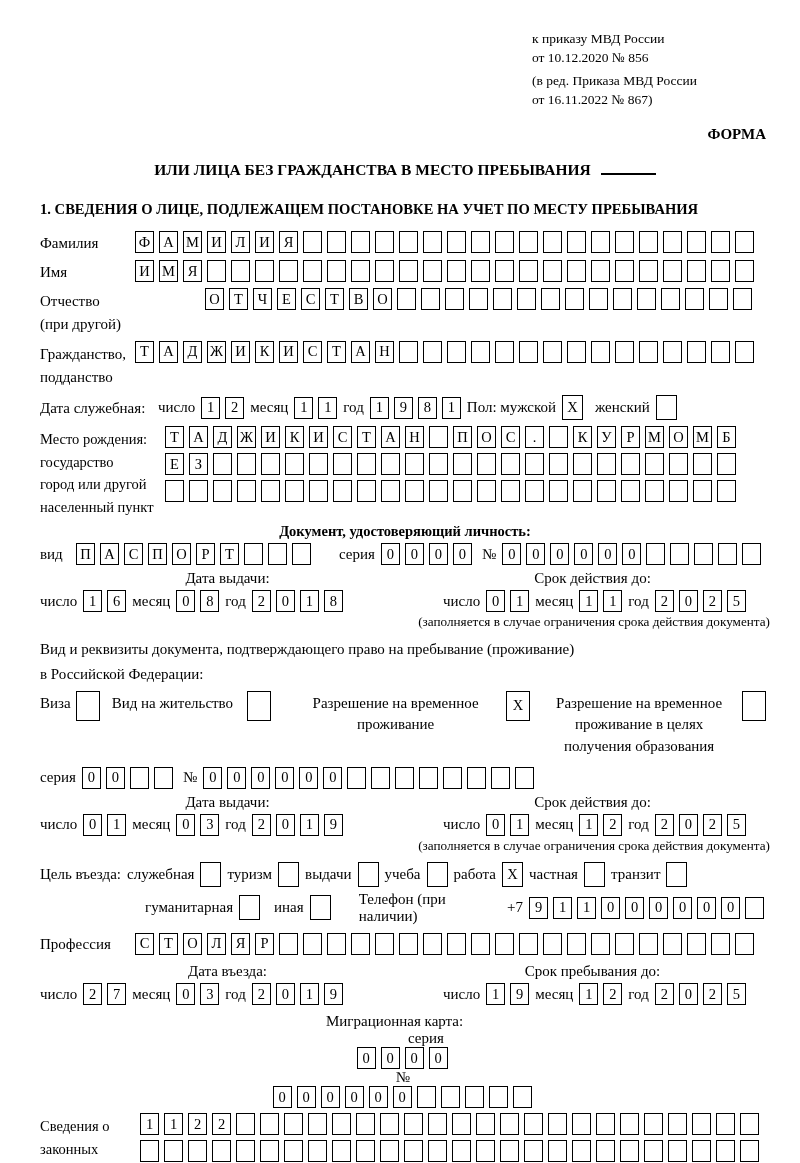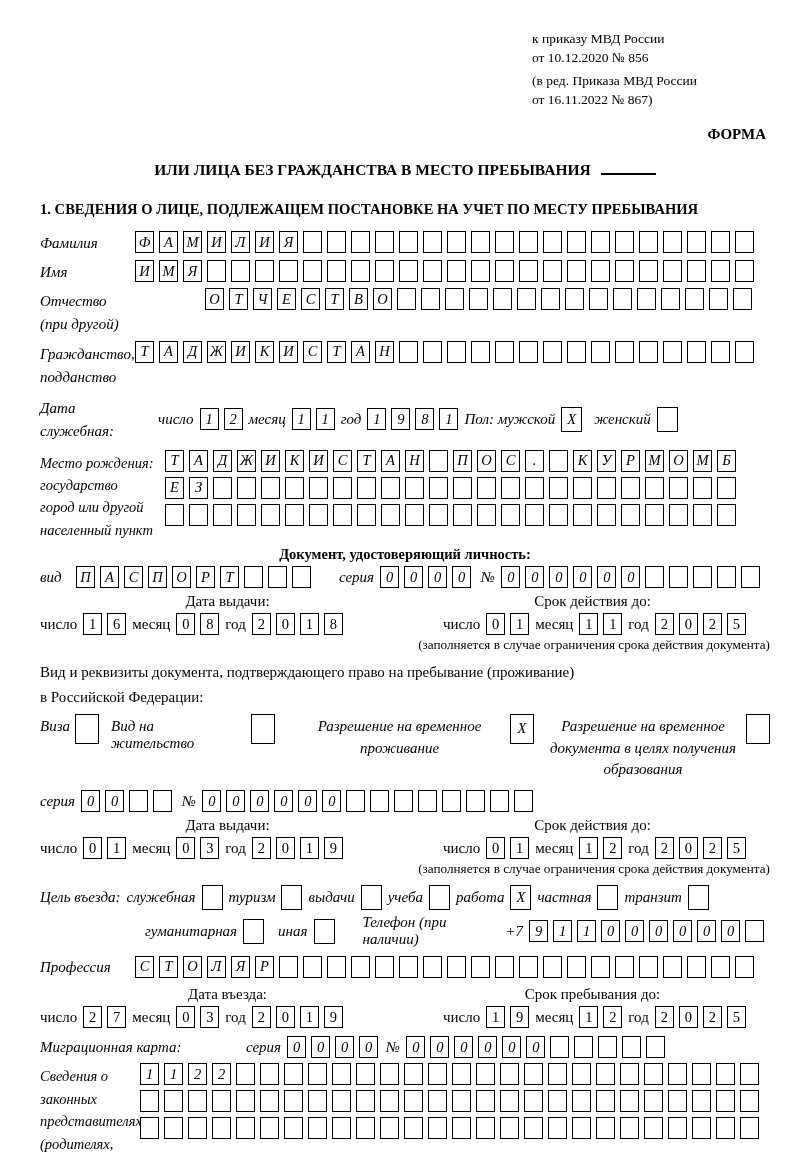--- a/index.html
+++ b/index.html
@@ -8,21 +8,21 @@
     width:800px; height:1163px; background:#fff; color:#000;
     font-family:"Liberation Serif","DejaVu Serif",serif;
     padding:30px 30px 10px 40px; overflow:hidden; position:relative;
   }
   .ref { margin-left:auto; width:238px; font-size:13.5px; line-height:1.38; }
   .ref .ed { margin-top:5px; }
   .forma { text-align:right; font-weight:bold; font-size:15px; margin-top:16px; padding-right:4px; }
   .title { text-align:center; font-weight:bold; font-size:15.5px; line-height:1.42; margin-top:16px; }
   .blank { display:inline-block; width:55px; border-bottom:2px solid #000; height:.9em; margin-left:10px; }
   .sec-h { font-weight:bold; font-size:14.6px; margin-top:20px; }
-  .row { display:flex; align-items:flex-start; margin-top:4px;font-style:italic; }
+  .row { display:flex; align-items:flex-start; margin-top:4px; }
   .row.ac { align-items:center; }
   .lbl { font-size:15px; flex:none; white-space:pre-line; line-height:1.55; padding-top:2px; }
   .w95 { width:95px; } .w112 { width:112px; } .w165 { width:165px; } .w125 { width:125px; } .w100 { width:100px; } .w150 { width:152px; }
   .cells { display:inline-flex; gap:5px; flex:none; }
   .cell {
     width:19px; height:22px; border:1.6px solid #000; background:#fff; flex:none;
     display:inline-flex; align-items:center; justify-content:center; font-size:14.5px;
   }
   .cb .cell { width:21px; height:25px; }
   .bb .cell { width:24px; height:30px; }
@@ -416,21 +416,21 @@
           <span class="cell"></span>
         </span>
     </div>
     <div class="popt mr14">
       <span class="wrapc w205" style="margin-right:8px;">Разрешение на временное проживание</span>
       <span class="cells bb">
           <span class="cell">X</span>
         </span>
     </div>
     <div class="popt">
-      <span class="wrapc w190" style="margin-right:8px;">Разрешение на временное документа в целях получения образования</span>
+      <span class="wrapc w190" style="margin-right:8px;">Разрешение на временное проживание в целях получения образования</span>
       <span class="cells bb">
           <span class="cell"></span>
         </span>
     </div>
   </div>
 
   <div class="row ac inl" style="margin-top:9px;">
     <span>серия</span>
     <span class="cells">
         <span class="cell">0</span>
@@ -634,21 +634,21 @@
         <span class="cells">
             <span class="cell">2</span>
             <span class="cell">0</span>
             <span class="cell">2</span>
             <span class="cell">5</span>
           </span>
       </div>
     </div>
   </div>
 
-  <div class="row ac inl" style="margin-top:8px;">
+  <div class="row ac inl" style="margin-top:8px;flex-direction:column;">
     <span class="w150">Миграционная карта:</span>
     <span style="margin-left:48px;">серия</span>
     <span class="cells">
         <span class="cell">0</span>
         <span class="cell">0</span>
         <span class="cell">0</span>
         <span class="cell">0</span>
       </span>
     <span style="margin-left:2px;">№</span>
     <span class="cells">

